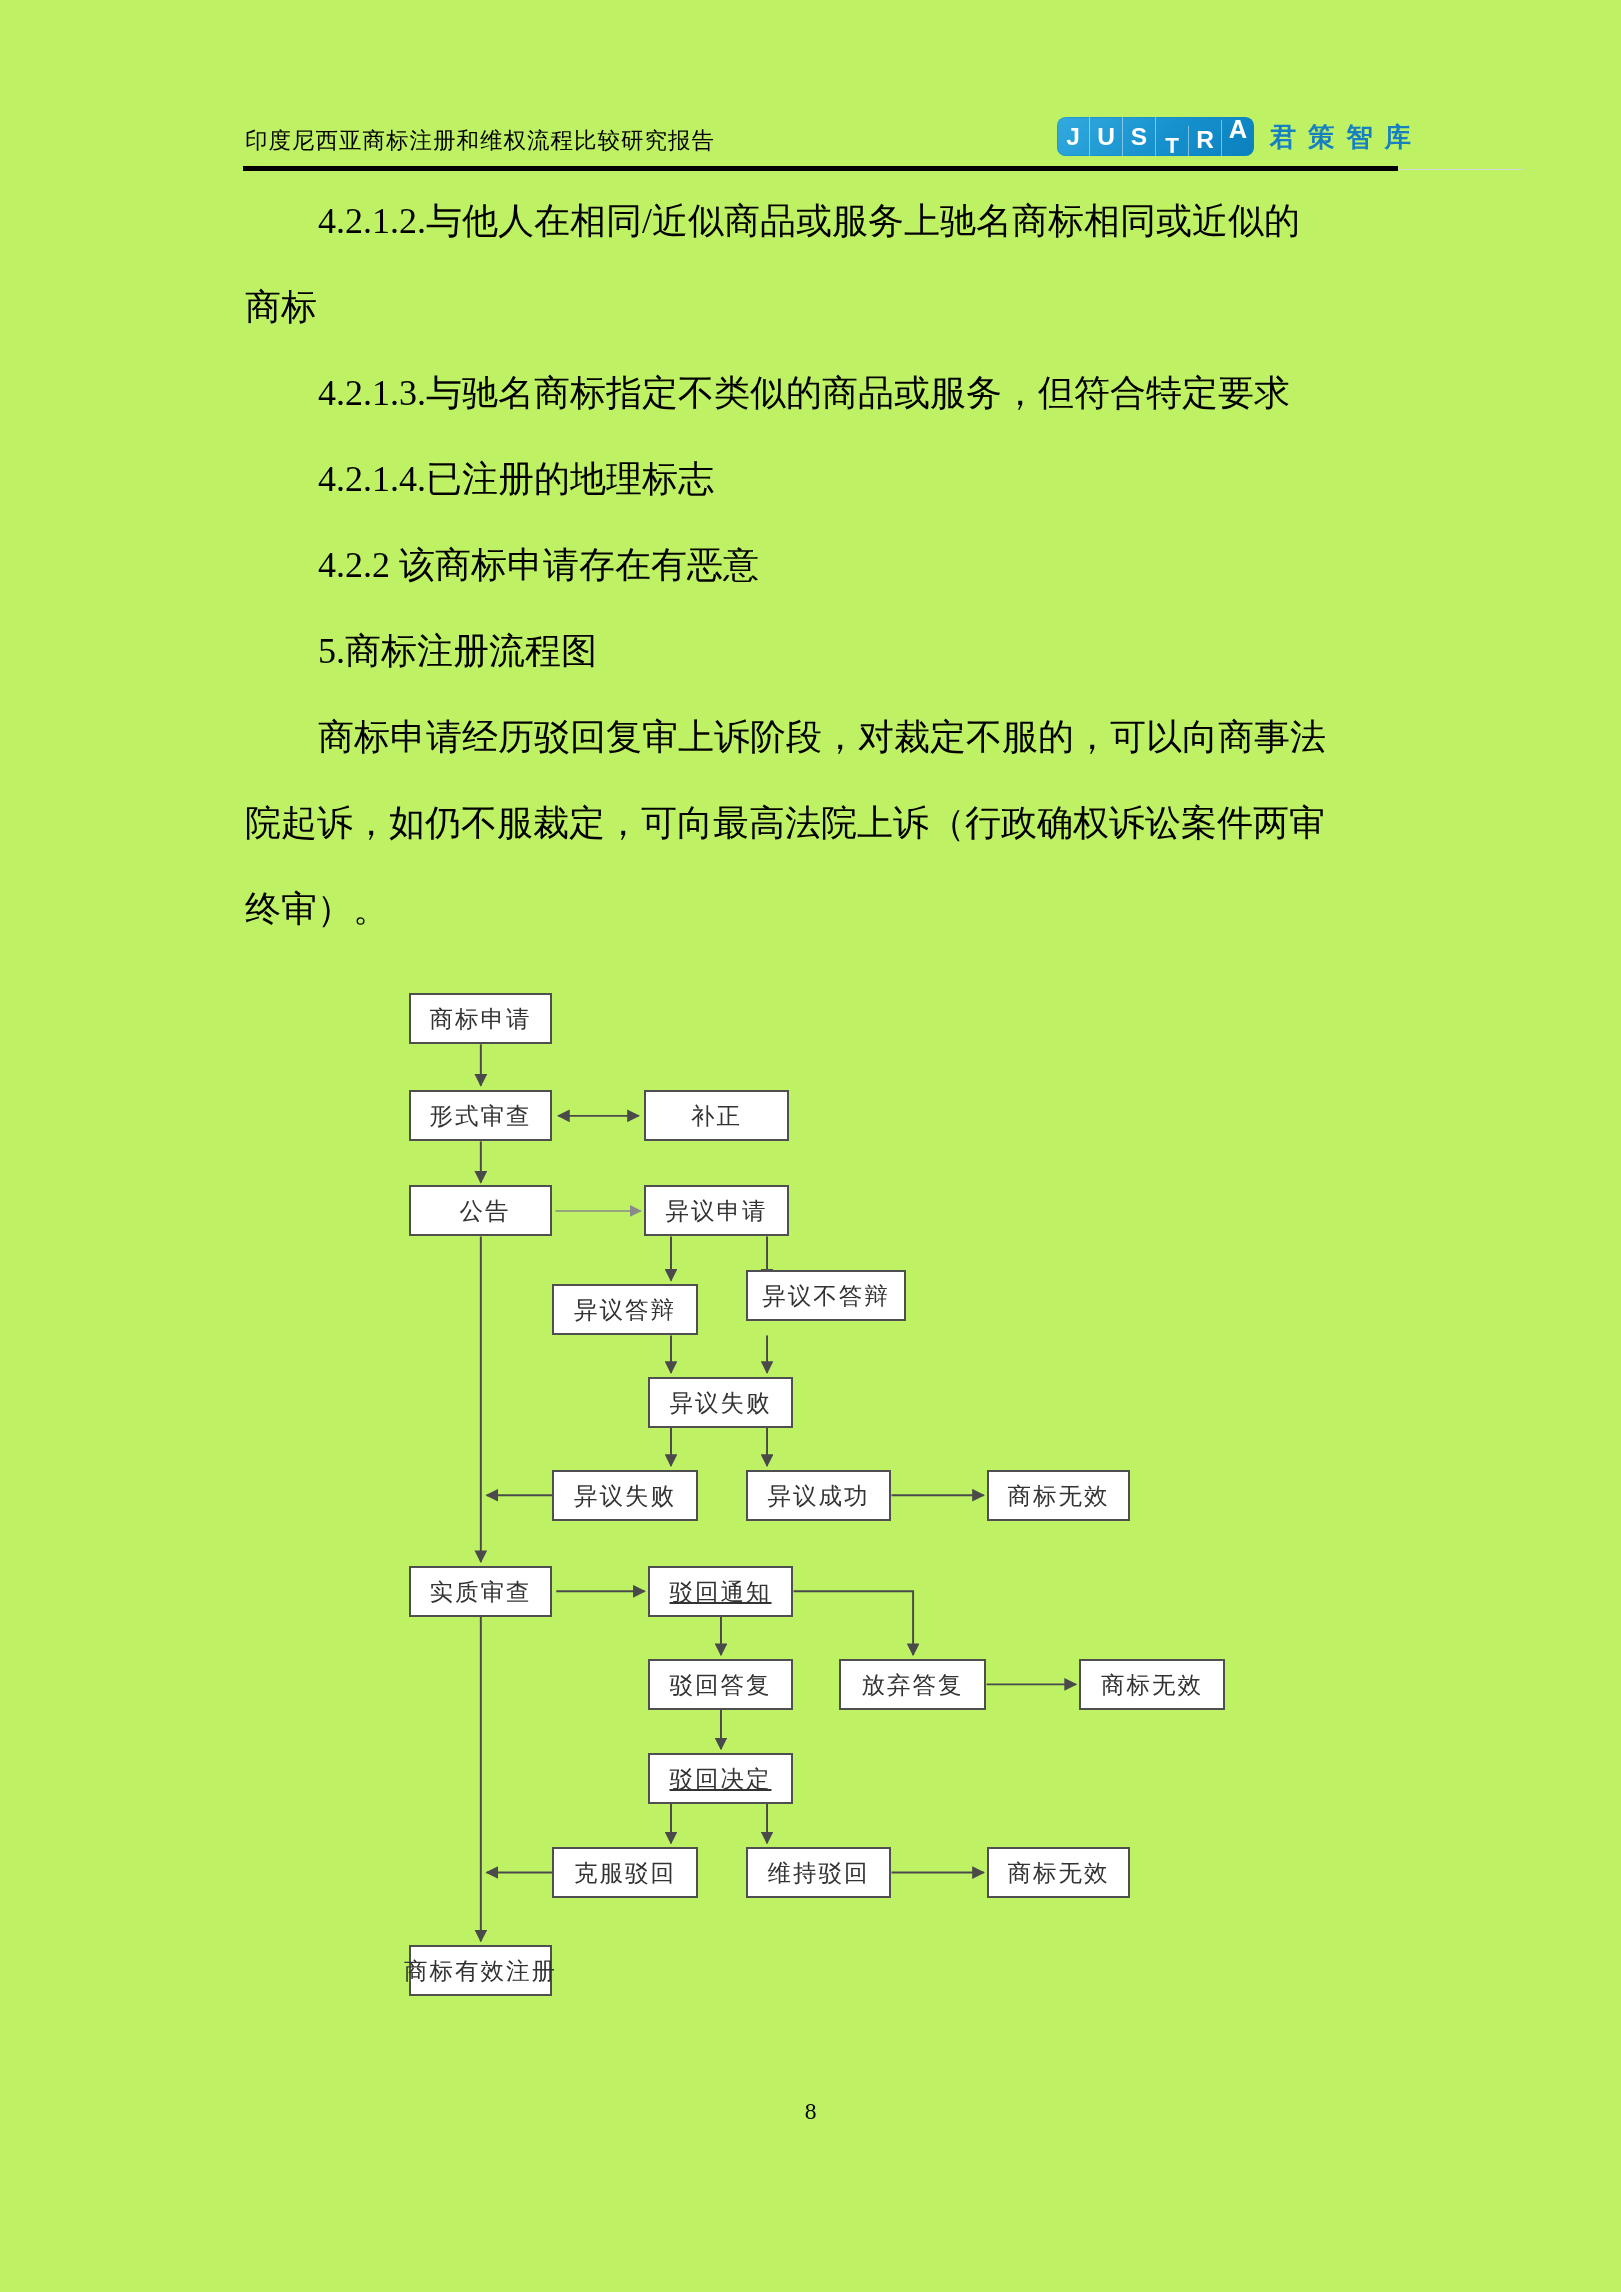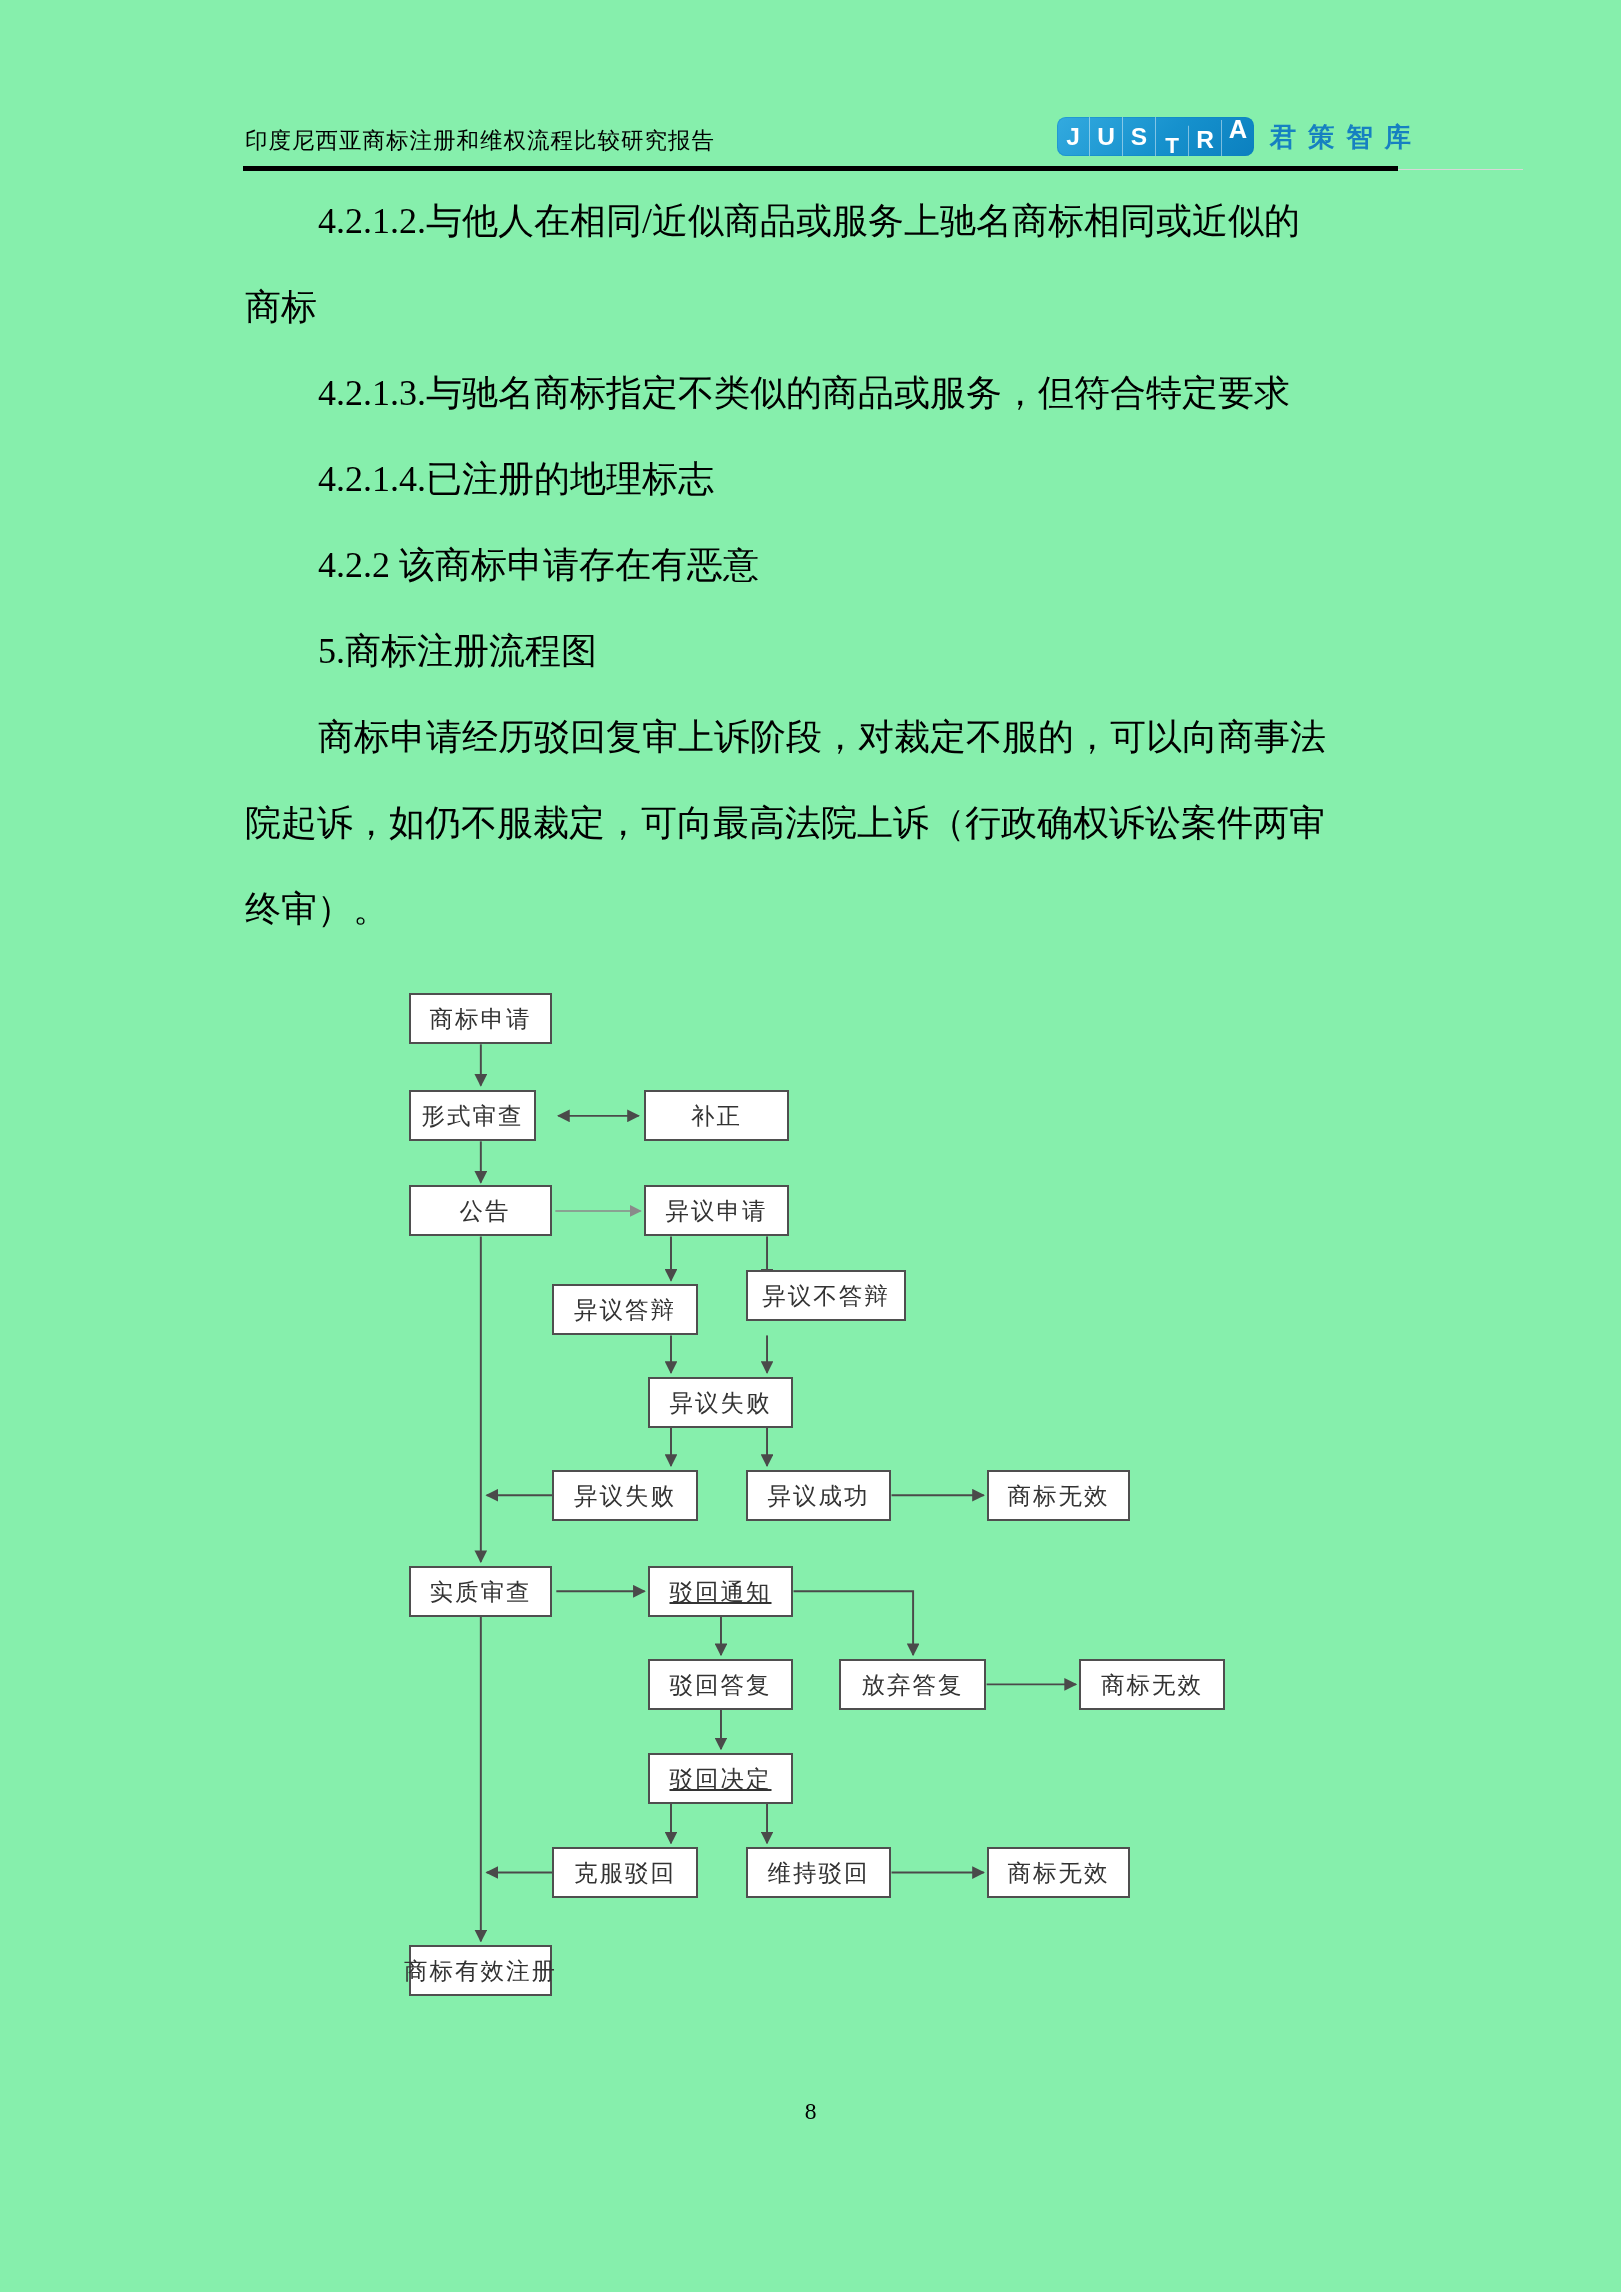--- a/index.html
+++ b/index.html
@@ -1,16 +1,16 @@
 <!DOCTYPE html>
 <html><head>
 <meta charset="utf-8">
 <style>
   html,body{margin:0;padding:0;background:#ffffff;}
-  .page{position:relative;width:1621px;height:2293px;background:#86efac;overflow:hidden;
+  .page{position:relative;width:1621px;height:2293px;background:#bef264;overflow:hidden;
         font-family:"Liberation Serif","DejaVu Serif",serif;color:#000;}
 
   
   .doc-title{position:absolute;left:245px;top:125px;font-size:22.5px;letter-spacing:1px;color:#000;white-space:nowrap;}
   .header-rule{position:absolute;left:243px;top:166px;width:1155px;height:4.9px;background:#000;}
   .header-rule-light{position:absolute;left:1039px;top:169px;width:484px;height:1px;background:#d8d8d8;}
 
   .logo{position:absolute;left:1057px;top:116px;height:41px;display:flex;align-items:center;}
   .logo-badge{display:flex;align-items:center;height:39px;border-radius:8.8px;overflow:hidden;
               background:linear-gradient(135deg,#33aadf 0%,#1691cd 55%,#0b80bf 100%);
@@ -107,21 +107,21 @@
         <path d="M365,764 L365,804" marker-end="url(#ah)"></path>
         <path d="M314,860 L314,900" marker-end="url(#ah)"></path>
         <path d="M412,860 L412,900" marker-end="url(#ah)"></path>
         <path d="M193,930 L126,930" marker-end="url(#ah)"></path>
         <path d="M539,930 L633,930" marker-end="url(#ah)"></path>
         <path d="M120,669 L120,1000" marker-end="url(#ah)"></path>
       </g>
     </svg>
 
     <div class="node" style="left:46px;top:32px;width:143px;">商标申请</div>
-    <div class="node" style="left:46px;top:129px;width:127px;">形式审查</div>
+    <div class="node" style="left:46px;top:129px;width:143px;">形式审查</div>
     <div class="node" style="left:281px;top:129px;width:145px;">补正</div>
     <div class="node" style="left:46px;top:224px;width:143px;padding-left:9px;">公告</div>
     <div class="node" style="left:281px;top:224px;width:145px;">异议申请</div>
     <div class="node" style="left:189px;top:323px;width:146px;">异议答辩</div>
     <div class="node" style="left:383px;top:309px;width:160px;font-family:Liberation Serif, serif;">异议不答辩</div>
     <div class="node" style="left:285px;top:416px;width:145px;">异议失败</div>
     <div class="node" style="left:189px;top:509px;width:146px;">异议失败</div>
     <div class="node" style="left:383px;top:509px;width:145px;">异议成功</div>
     <div class="node" style="left:624px;top:509px;width:143px;">商标无效</div>
     <div class="node" style="left:46px;top:605px;width:143px;">实质审查</div>

